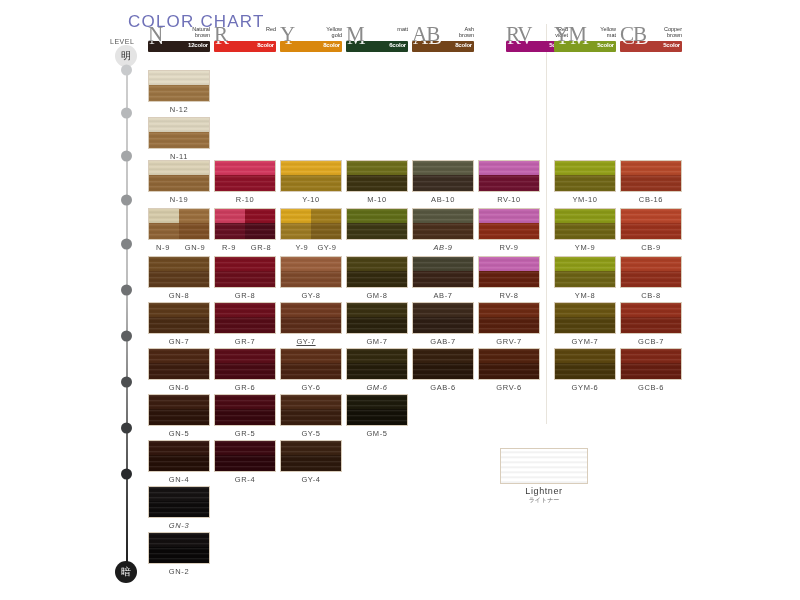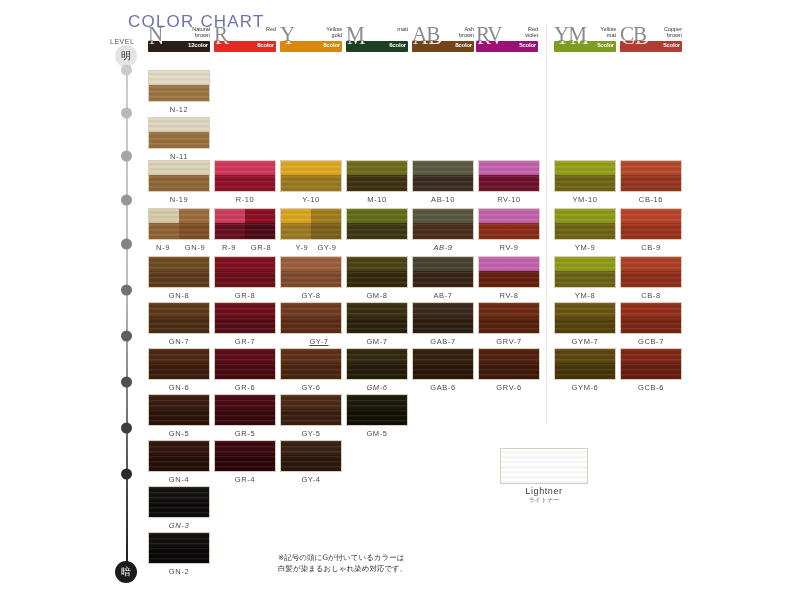--- a/index.html
+++ b/index.html
@@ -187,21 +187,21 @@
       </div>
       <div class="col-head" style="left: 412px;">
         <div class="col-letter">AB</div>
         <div class="col-desc">Ash
 brown</div>
         <div class="col-bar" style="background: rgb(115, 68, 26);">
           <span class="big">AB</span>
           <span class="cnt">8color</span>
         </div>
       </div>
-      <div class="col-head" style="left: 476px;">
+      <div class="col-head" style="left: 506px;">
         <div class="col-letter">RV</div>
         <div class="col-desc">Red
 violet</div>
         <div class="col-bar" style="background: rgb(156, 15, 115);">
           <span class="big">RV</span>
           <span class="cnt">5color</span>
         </div>
       </div>
       <div class="col-head" style="left: 554px;">
         <div class="col-letter">YM</div>
@@ -410,21 +410,21 @@
         <div class="half top" style="background: rgb(109, 15, 29);"></div>
         <div class="half bot" style="background: rgb(86, 12, 23);"></div>
         <div class="sheen"></div>
       </div>
       <div class="sw-label" style="left: 214px; top: 337px;">GR-7</div>
       <div class="swatch" style="left: 280px; top: 302px;">
         <div class="half top" style="background: rgb(113, 59, 34);"></div>
         <div class="half bot" style="background: rgb(91, 45, 25);"></div>
         <div class="sheen"></div>
       </div>
-      <div class="sw-label" style="left: 288px; top: 337px; text-decoration: underline;">GY-7</div>
+      <div class="sw-label" style="left: 275px; top: 337px; text-decoration: underline;">GY-7</div>
       <div class="swatch" style="left: 346px; top: 302px;">
         <div class="half top" style="background: rgb(58, 49, 18);"></div>
         <div class="half bot" style="background: rgb(42, 34, 13);"></div>
         <div class="sheen"></div>
       </div>
       <div class="sw-label" style="left: 346px; top: 337px;">GM-7</div>
       <div class="swatch" style="left: 412px; top: 302px;">
         <div class="half top" style="background: rgb(61, 42, 28);"></div>
         <div class="half bot" style="background: rgb(46, 30, 20);"></div>
         <div class="sheen"></div>
@@ -553,15 +553,13 @@
     </div>
 
   <div class="lightner-box">
     <div class="half top" id="lt-top" style="background: rgb(239, 236, 225);"></div>
     <div class="half bot" id="lt-bot" style="background: rgb(196, 130, 47);"></div>
     <div class="sheen"></div>
   </div>
   <div class="lightner-cap">Lightner</div>
   <div class="lightner-sub">ライトナー</div>
 
-  <div class="note">※記号の頭にGが付いているカラーは
-  白髪が染まるおしゃれ染め対応です。</div>
 </div>
 
 </body></html>

